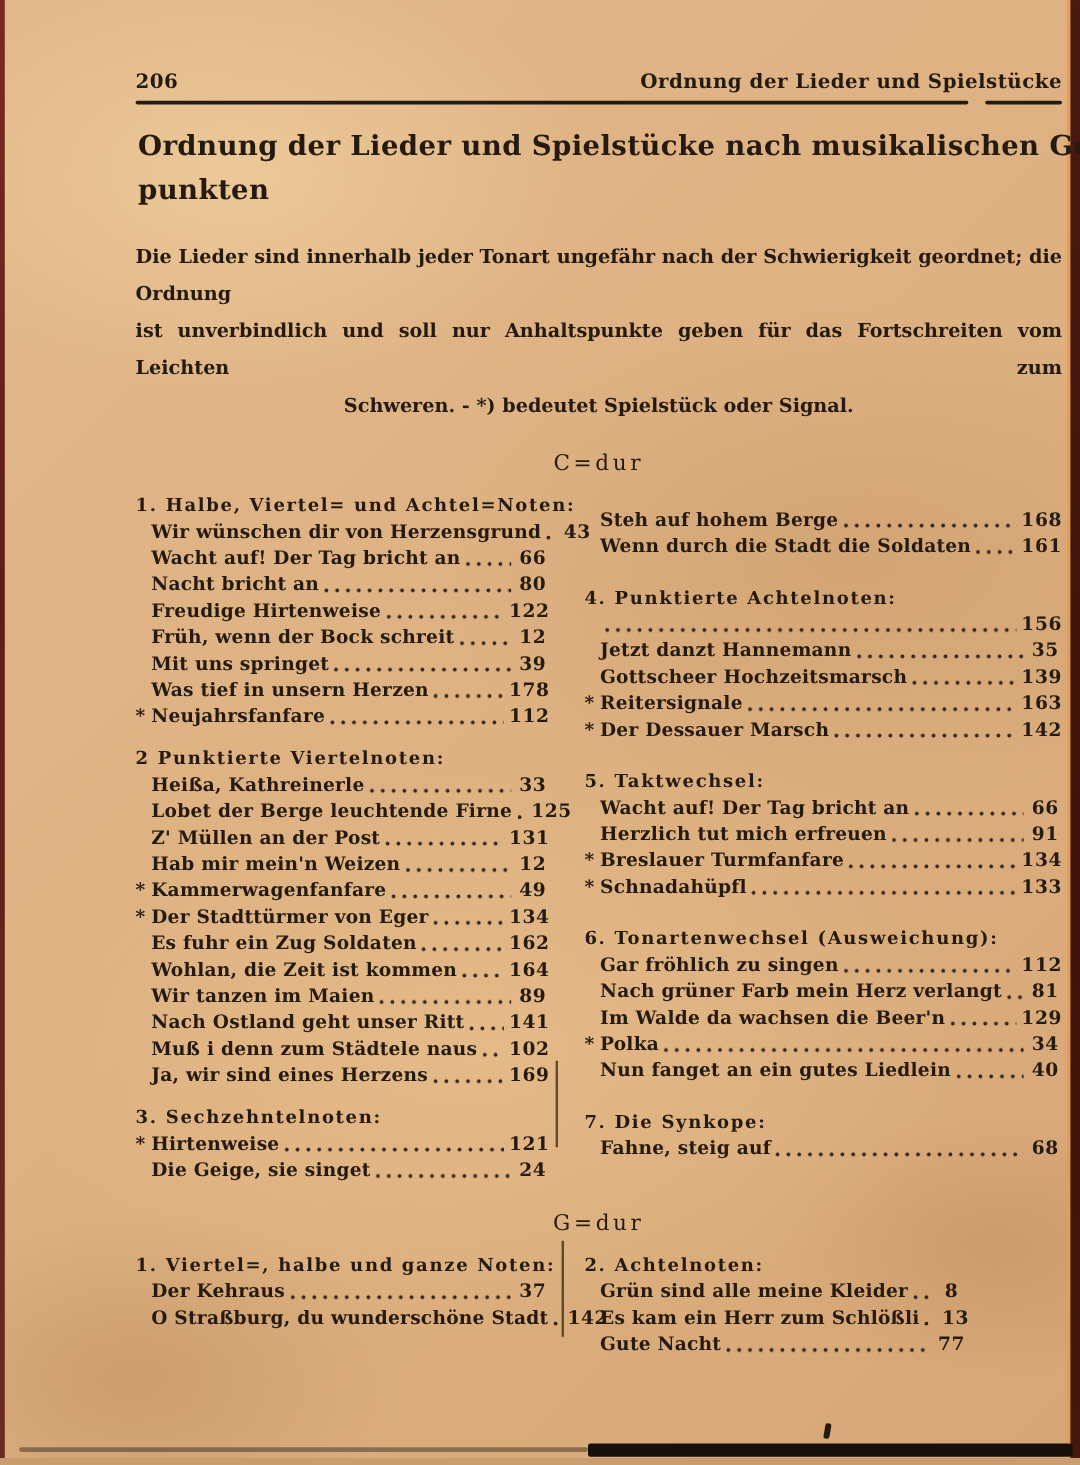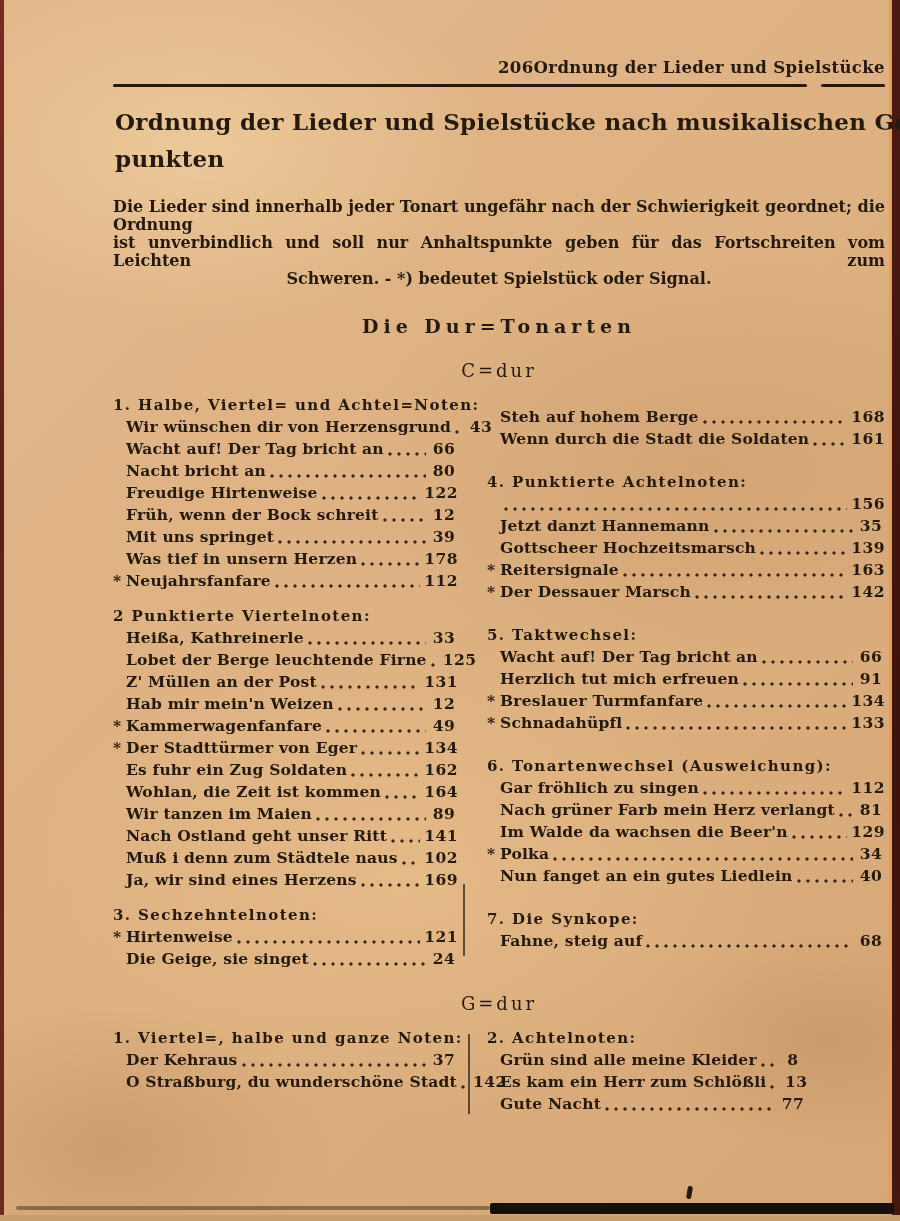--- a/index.html
+++ b/index.html
@@ -19,30 +19,30 @@
       radial-gradient(ellipse 320px 200px at 12% 94%, rgba(140,88,44,.20), transparent 70%),
       radial-gradient(ellipse 260px 160px at 92% 85%, rgba(150,95,50,.18), transparent 70%),
       linear-gradient(135deg, #e2b88b 0%, #ddb080 55%, #d6a676 100%);
   }
   .edge-left  { position:absolute; left:0; top:0; width:4px; height:100%; background:linear-gradient(#7a2a22,#5c1f18 40%,#6b2a22); }
   .edge-right { position:absolute; right:0; top:0; width:8px; height:100%; background:linear-gradient(#4a1a12,#3c130c 60%,#44170f); }
   .edge-orange{ position:absolute; right:8px; top:0; width:3px; height:100%; background:#ec9a4b; opacity:.85; }
 
   .content { position:absolute; left:113px; top:0; width:772px; }
 
-  .pagehead { margin-top:58px; display:flex; justify-content:flex-end; align-items:baseline; font-size:16.5px; letter-spacing:.4px; }
+  .pagehead { margin-top:58px; display:flex; justify-content:space-between; align-items:baseline; font-size:16.5px; letter-spacing:.4px; }
   .rule { margin-top:7px; display:flex; }
   .rule .rule-a { flex:1; height:3px; background:#241a10; border-radius:2px; }
   .rule .rule-gap { width:14px; }
   .rule .rule-b { width:64px; height:3px; background:#241a10; border-radius:2px; }
 
   h1 { margin:16px 0 0 2px; font-size:23px; line-height:37px; font-weight:bold; letter-spacing:.3px; }
   h1 .tline { display:block; white-space:nowrap; }
 
-  .intro { margin:21px 0 0 0; font-size:16px; line-height:18px; }
+  .intro { margin:21px 0 0 0; font-size:16px; line-height:31px; }
   .intro .jline { text-align:justify; text-align-last:justify; white-space:normal; }
   .intro .cline { text-align:center; }
 
   h2 { margin:27px 0 0 0; text-align:center; font-size:19px; font-weight:bold; letter-spacing:5px; }
   h3 { margin:23px 0 0 0; text-align:center; font-size:18px; font-weight:normal; letter-spacing:3px; }
 
   .columns { margin-top:13px; display:flex; gap:29px; align-items:flex-start; }
   .col { flex:none; }
   .col-cl { width:345px; }
   .col-cr { width:398px;margin-top:12px; }
@@ -97,21 +97,20 @@
     <span class="tline">Ordnung der Lieder und Spielstücke nach musikalischen Gesichts=</span>
     <span class="tline">punkten</span>
   </h1>
 
   <div class="intro">
     <div class="jline">Die Lieder sind innerhalb jeder Tonart ungefähr nach der Schwierigkeit geordnet; die Ordnung</div>
     <div class="jline">ist unverbindlich und soll nur Anhaltspunkte geben für das Fortschreiten vom Leichten zum</div>
     <div class="cline">Schweren. - *) bedeutet Spielstück oder Signal.</div>
   </div>
 
-  <h2>Die Dur=Tonarten</h2>
 
   <h3>C=dur</h3>
 
   <div class="columns">
     <div class="col col-cl">
         <div class="group">
           <div class="group-header">1. Halbe, Viertel= und Achtel=Noten:</div>
           <div class="entry">
             <span class="star"></span>
             <span class="label">Wir wünschen dir von Herzensgrund</span>

